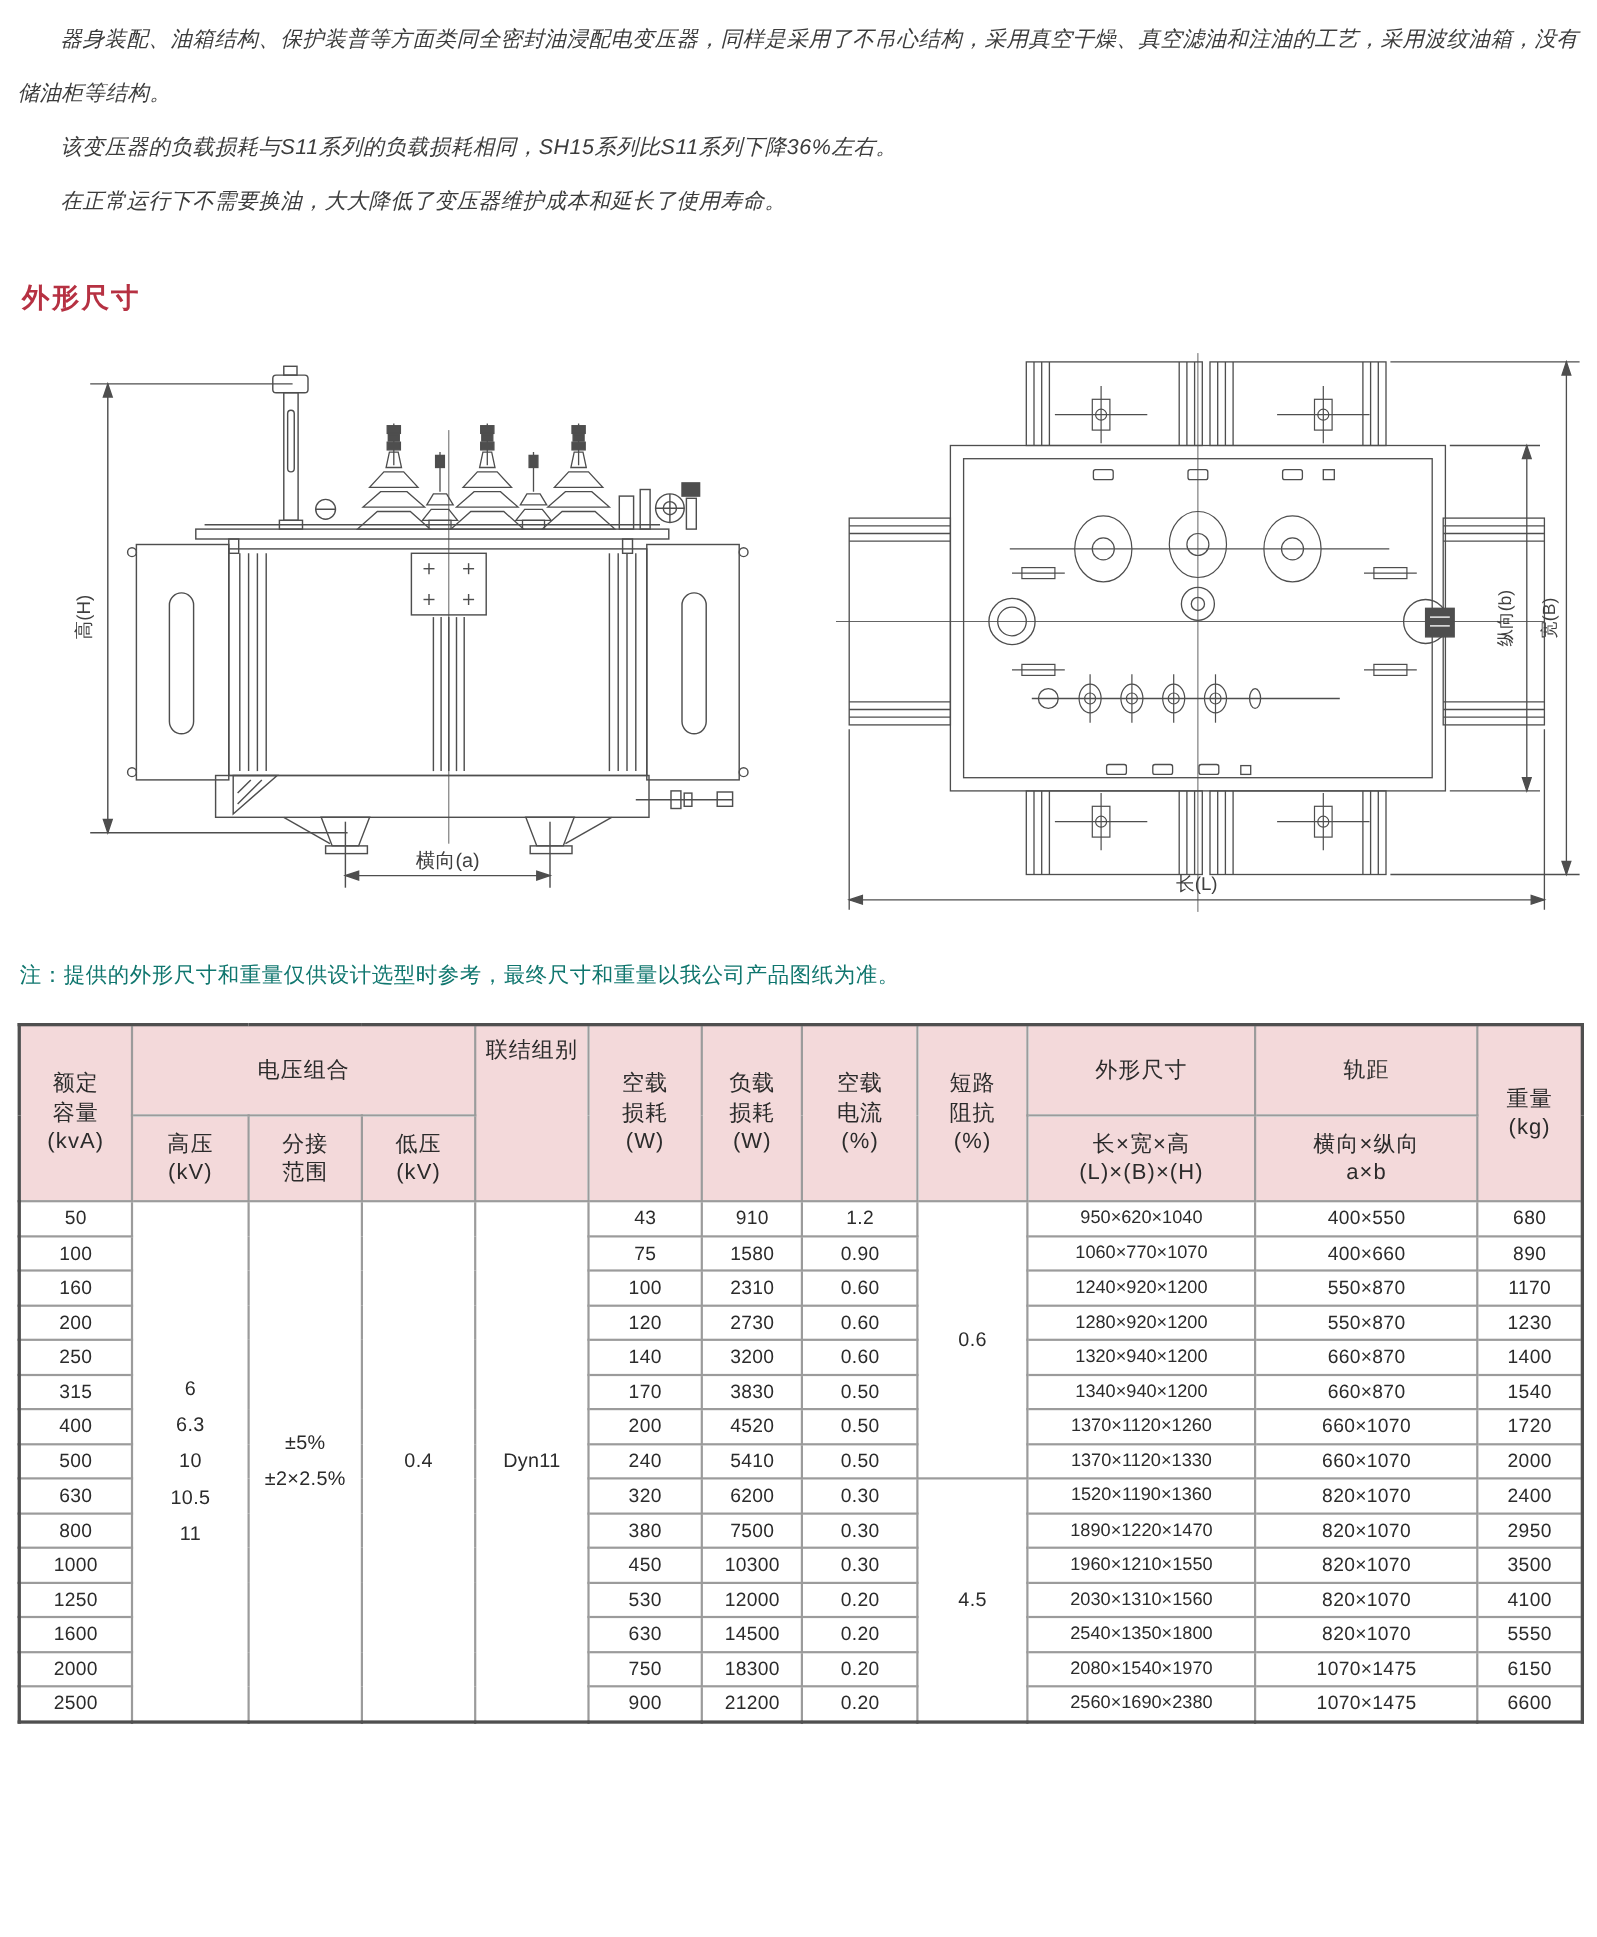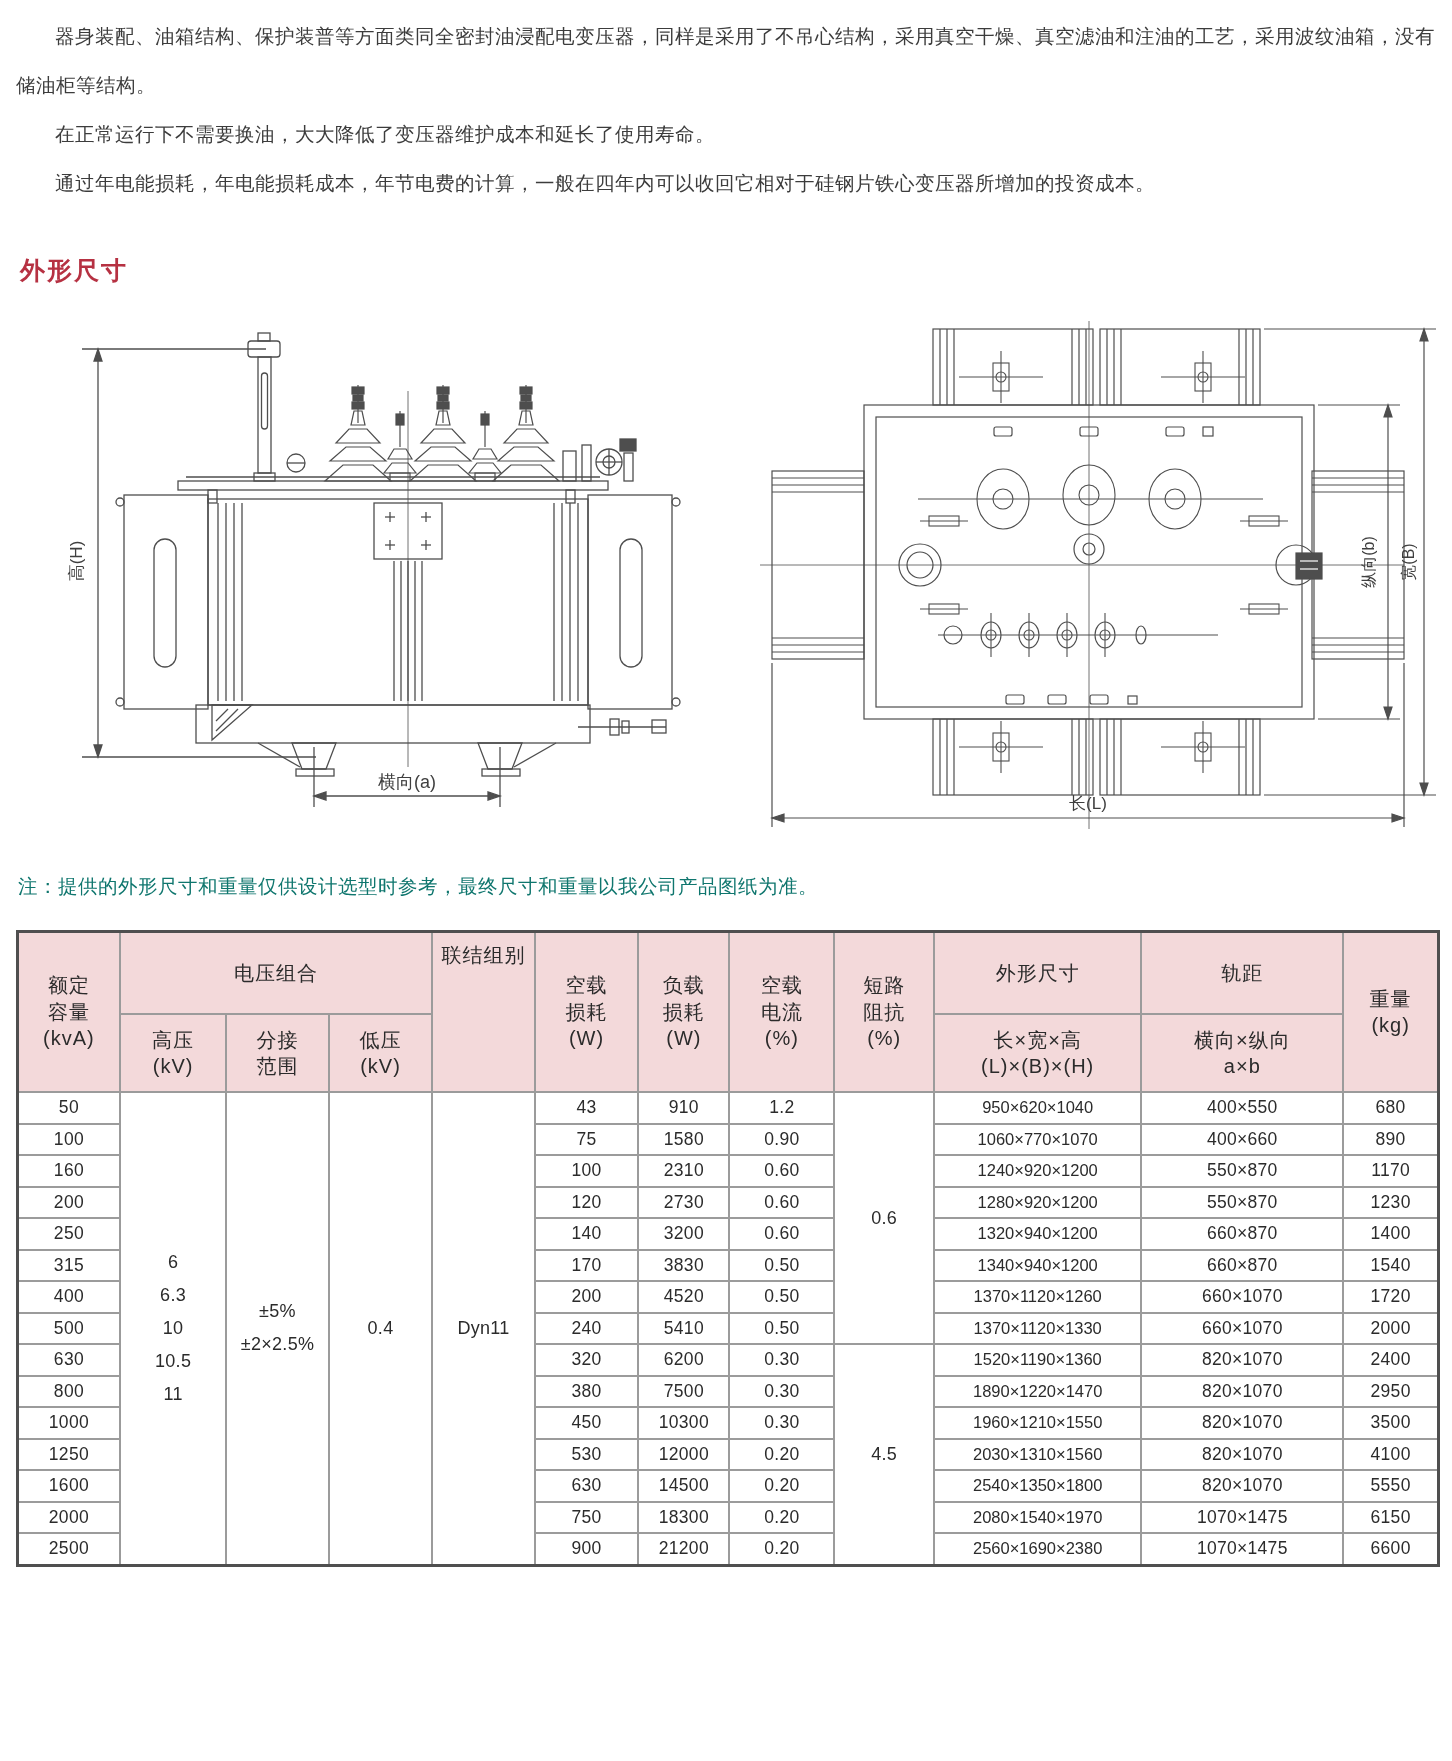--- a/index.html
+++ b/index.html
@@ -2,21 +2,21 @@
 <html style="--accent: #b63142; --pink: #f3d9da; --line: #9b9b9b; --frame: #4f4f4f;"><head>
 <meta charset="utf-8">
 <style>
   :root{ --accent:#b63142; --pink:#f3d9da; --line:#9b9b9b; --frame:#4f4f4f; --ink:#2b2b2b; }
   html,body{margin:0;padding:0;}
   body{
     width:1452px;height:1761px;background:#ffffff;position:relative;overflow:hidden;
     font-family:"Liberation Sans","DejaVu Sans",sans-serif;color:#3a3a3a;
   }
   .page{padding:12px 16px 0 16px;}
-  .para{font-size:19.5px;line-height:49px;margin:0;text-indent:2em;color:#3c3c3c;letter-spacing:.5px;}
+  .para{font-size:19.5px;line-height:49px;margin:0;text-indent:2em;color:#3c3c3c;letter-spacing:.5px;font-style:italic;}
   .section-title{margin:46px 0 0 4px;font-size:25px;font-weight:600;letter-spacing:2px;color:var(--accent);}
   .drawings{position:relative;height:566px;margin-top:6px;}
   .drawings svg{position:absolute;}
   svg text{font-family:"Liberation Sans","DejaVu Sans",sans-serif;fill:#3f3f3f;}
   .note{font-size:19.5px;margin:14px 0 0 2px;letter-spacing:.5px;color:#0f766e;}
   table.spec{width:1424px;margin:30px auto 0 0;border-collapse:collapse;table-layout:fixed;
     border:3px solid var(--frame);}
   .spec th,.spec td{border:2px solid var(--line);text-align:center;vertical-align:middle;
     padding:0;color:var(--ink);overflow:hidden;}
   .spec thead th{background:var(--pink);font-weight:normal;font-size:20px;line-height:1.32;letter-spacing:1px;}
@@ -27,22 +27,22 @@
   .spec tbody td{height:29.5px;font-size:17.5px;letter-spacing:.3px;}
   .spec tbody td.dim{font-size:16.5px;letter-spacing:0;}
   .spec tbody td.span-cell{line-height:33px;font-size:18px;}
 </style>
 </head>
 <body>
 
 <div class="page">
 
   <p class="para">器身装配、油箱结构、保护装普等方面类同全密封油浸配电变压器，同样是采用了不吊心结构，采用真空干燥、真空滤油和注油的工艺，采用波纹油箱，没有储油柜等结构。</p>
+  <p class="para">该变压器的负载损耗与S11系列的负载损耗相同，SH15系列比S11系列下降36%左右。</p>
   <p class="para">在正常运行下不需要换油，大大降低了变压器维护成本和延长了使用寿命。</p>
-  <p class="para">通过年电能损耗，年电能损耗成本，年节电费的计算，一般在四年内可以收回它相对于硅钢片铁心变压器所增加的投资成本。</p>
 
   <h2 class="section-title">外形尺寸</h2>
 
   <div class="drawings">
 
     <svg style="left:42px;top:6px" width="660" height="520" viewBox="0 0 660 520">
       <defs>
         <g id="hv" stroke="#4e4e4e" fill="none" stroke-width="1.2">
           <line x1="0" y1="-96" x2="0" y2="-58"></line>
           <rect x="-6" y="-94" width="12" height="7" fill="#4e4e4e"></rect>

